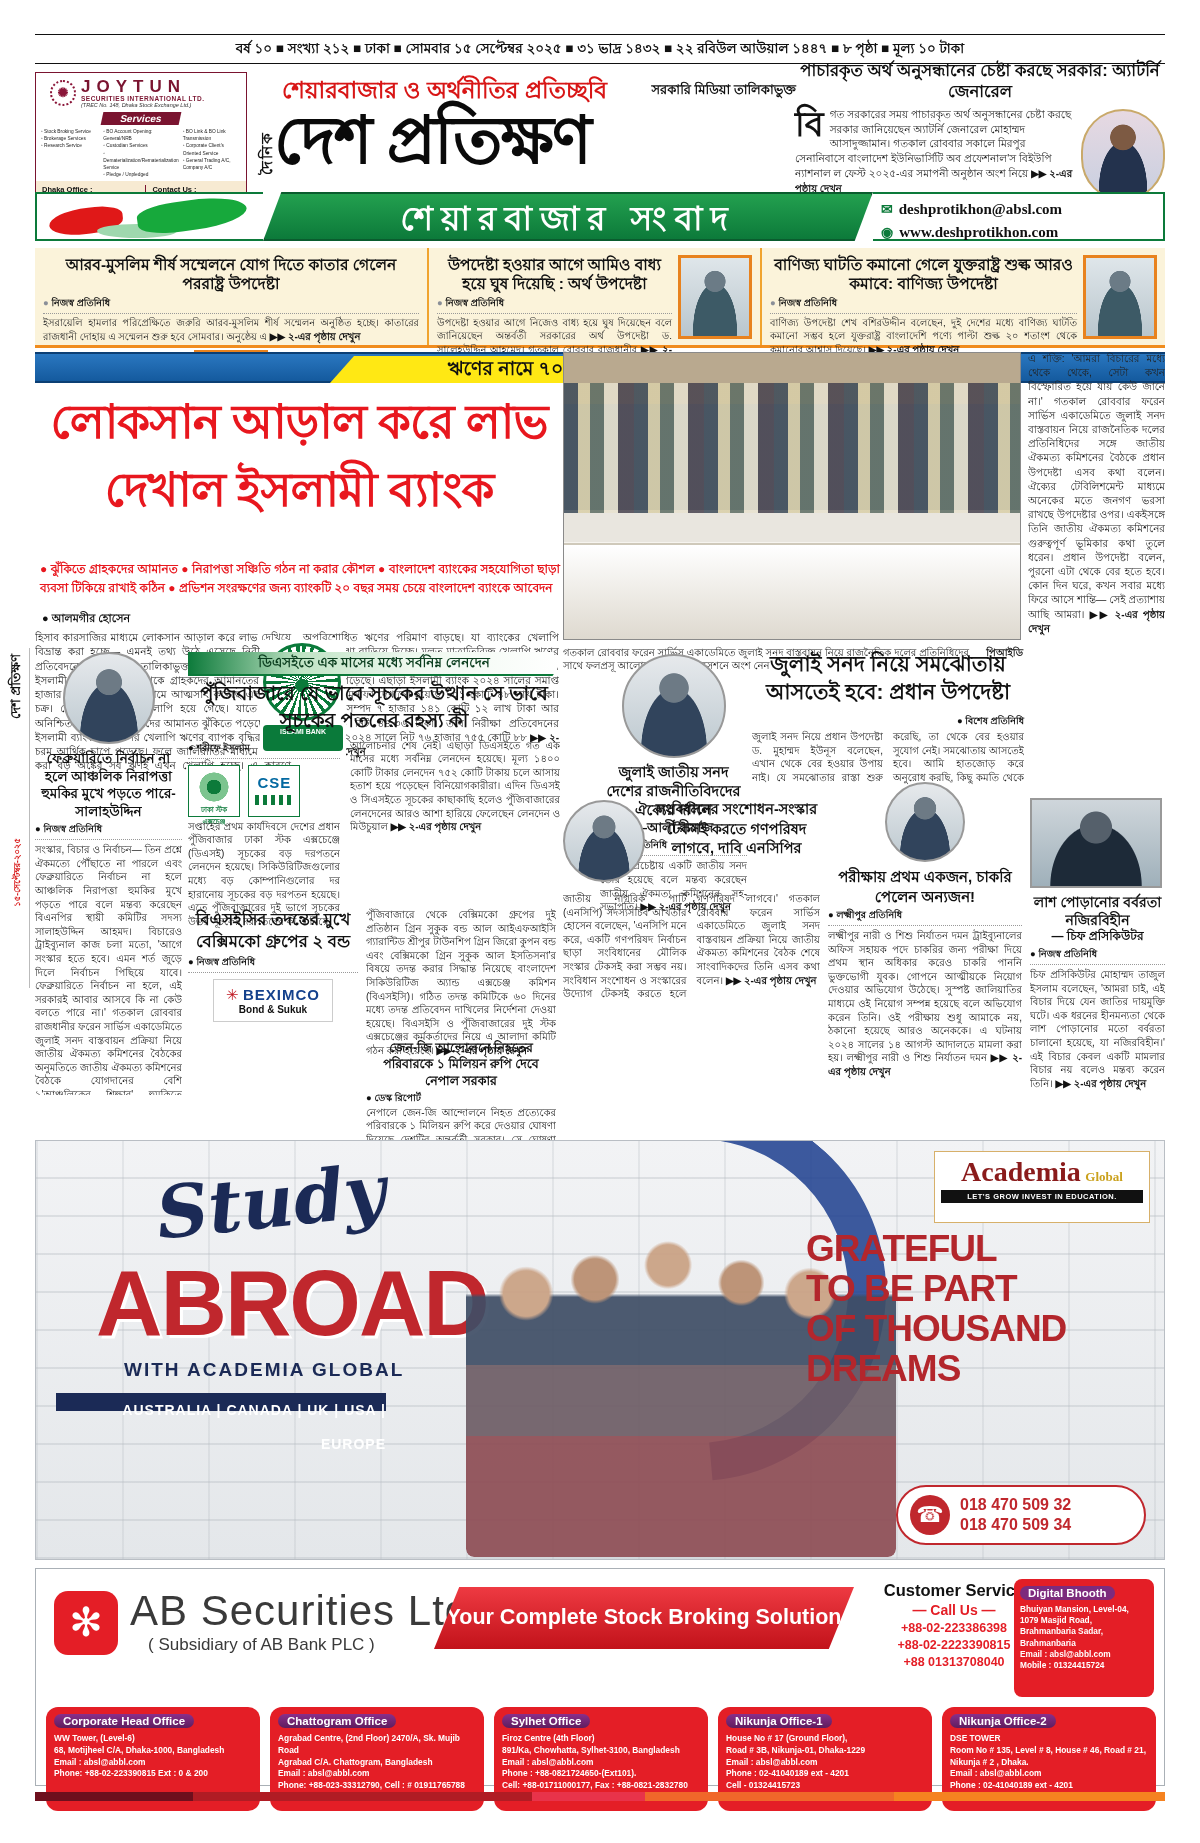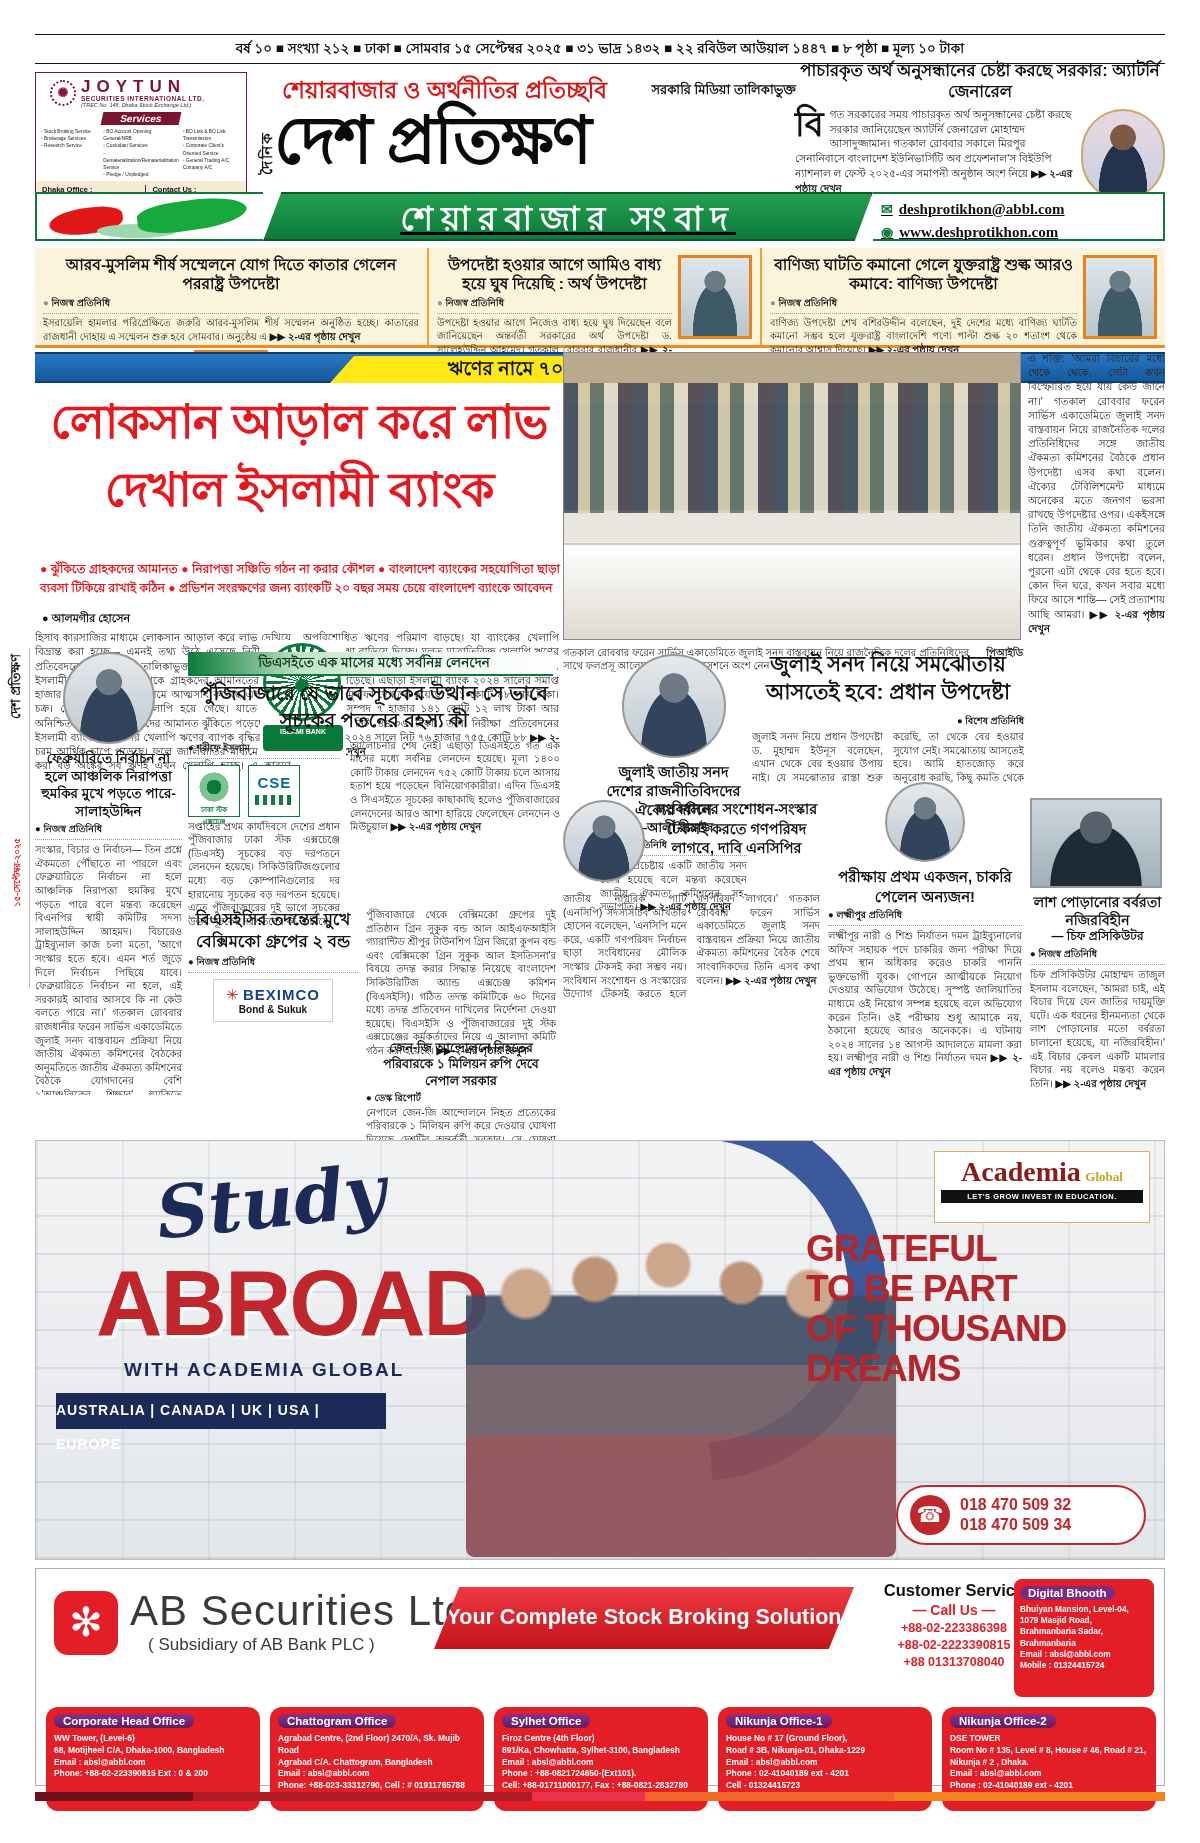--- a/index.html
+++ b/index.html
@@ -39,21 +39,21 @@
   
   .attorney { left:795px; top:60px; width:370px; height:128px; }
   .att-h { font-size:16.5px; font-weight:bold; color:#111; text-align:center; line-height:1.3; }
   .att-body { margin-top:4px; font-size:10.5px; color:#222; line-height:1.4; }
   .att-drop { float:left; font-size:34px; font-weight:bold; color:#111; line-height:0.9; padding:2px 6px 0 0; }
   .att-photo { float:right; width:84px; height:92px; border:2px solid #c9a96a; border-radius:50%/46%; margin:2px 0 2px 6px;
                background: radial-gradient(circle at 50% 30%, #7d5a43 17%, transparent 18%), radial-gradient(ellipse at 50% 88%, #23324d 42%, transparent 43%), linear-gradient(#e7d9e2,#c8cfe0); }
   .more { font-weight:bold; font-size:10px; color:#111; }
 
   
-  .banner { left:35px; top:192px; width:1130px; height:49px; display:flex;text-decoration:underline; }
+  .banner { left:35px; top:192px; width:1130px; height:49px; display:flex; }
   .bn-left { width:228px; background:#fff; border:2px solid #0c7a3a; border-right:none; position:relative; overflow:hidden; }
   .bear { position:absolute; left:12px; top:14px; width:74px; height:26px; background:#e01818; border-radius:60% 40% 50% 50%; transform:rotate(-6deg); }
   .bull { position:absolute; left:100px; top:6px; width:110px; height:30px; background:#17a93c; border-radius:40% 60% 55% 45%; transform:rotate(-8deg); }
   .bull2 { position:absolute; left:60px; top:30px; width:80px; height:14px; background:#9fd8ae; border-radius:50%; }
   .bn-mid { flex:1; background:linear-gradient(180deg,#23a04f,#0c7a3a); border:2px solid #0a5c2e; color:#fff; font-weight:bold; font-size:33px; text-align:center; line-height:49px; letter-spacing:8px; clip-path:polygon(3% 0, 100% 0, 97% 100%, 0 100%); }
   .bn-right { width:292px; background:#fff; border:2px solid #0c7a3a; border-left:none; padding:4px 8px; }
   .bn-line { font-family:"Liberation Serif", serif; font-size:15px; font-weight:bold; color:#111; line-height:22px; }
   .bn-ic { color:#0c7a3a; margin-right:6px; font-size:14px; }
 
   
@@ -137,21 +137,21 @@
   .chief-photo { width:132px; height:90px; border:2px solid #999;
                  background: radial-gradient(circle at 50% 32%, #55606b 18%, transparent 19%), radial-gradient(ellipse at 50% 100%, #1d2a38 50%, transparent 51%), linear-gradient(#cfd6db,#9fb0ba); }
 
   
   .study { left:35px; top:1140px; width:1130px; height:420px; border:1px solid #b9bec4;
            background: linear-gradient(#f2f3f5,#e4e7ea); overflow:hidden; }
   .brick { position:absolute; inset:0; background: repeating-linear-gradient(0deg, rgba(180,186,192,.35) 0 2px, transparent 2px 38px), repeating-linear-gradient(90deg, rgba(180,186,192,.25) 0 2px, transparent 2px 86px); }
   .st-script { position:absolute; left:120px; top:18px; font-family:"DejaVu Serif", serif; font-style:italic; font-weight:bold; font-size:72px; color:#1b2a56; transform:rotate(-6deg); }
   .st-abroad { position:absolute; left:60px; top:110px; font-size:92px; font-weight:bold; color:#c0272d; letter-spacing:-2px; text-shadow:3px 3px 0 #fff; }
   .st-with { position:absolute; left:88px; top:218px; font-size:19px; font-weight:bold; color:#1b2a56; letter-spacing:2px; }
-  .st-countries { position:absolute; left:20px; top:252px; width:330px; height:36px; background:#1b2a56; color:#fff; font-weight:bold; font-size:14px; text-align:left; line-height:34px; letter-spacing:1px; }
+  .st-countries { position:absolute; left:20px; top:252px; width:330px; height:18px; background:#1b2a56; color:#fff; font-weight:bold; font-size:14px; text-align:right; line-height:34px; letter-spacing:1px; }
   .swoosh { position:absolute; left:470px; top:-40px; width:380px; height:380px; border-radius:50%; border:38px solid #1d3f8f; border-left-color:transparent; border-bottom-color:transparent; transform:rotate(40deg); opacity:.85; }
   .students { position:absolute; left:430px; top:60px; width:430px; height:356px;
               background: radial-gradient(circle at 14% 26%, #caa183 5%, transparent 6%), radial-gradient(circle at 30% 22%, #b98d6e 5%, transparent 6%), radial-gradient(circle at 47% 18%, #caa183 5.5%, transparent 6.5%), radial-gradient(circle at 64% 23%, #b98d6e 5%, transparent 6%), radial-gradient(circle at 80% 26%, #caa183 5%, transparent 6%),
                           linear-gradient(180deg, transparent 26%, #3f4e66 27% 46%, #6e5d66 46% 66%, #8e4d55 66% 100%);
               -webkit-mask: linear-gradient(#000 0 0); border-radius:0 0 8px 8px; opacity:.92; }
   .st-grateful { position:absolute; left:770px; top:88px; width:350px; font-size:37px; font-weight:bold; color:#b3262c; line-height:1.08; letter-spacing:-1px; }
   .acad { position:absolute; right:14px; top:10px; width:216px; height:72px; background:#fff; border:1px solid #d7b06a; text-align:center; padding-top:4px; }
   .acad-name { font-size:28px; font-weight:bold; color:#8a1b1b; font-family:"Liberation Serif", serif; }
   .acad-tag { margin:2px 6px 0; background:#111; color:#fff; font-size:7.5px; line-height:13px; font-weight:bold; letter-spacing:.5px; }
   .st-phone { position:absolute; right:18px; bottom:14px; width:250px; height:60px; background:#fff; border:2px solid #c0272d; border-radius:30px; display:flex; align-items:center; gap:10px; padding:0 12px; }
@@ -239,21 +239,21 @@
   </div>
 
   <div class="abs banner">
     <div class="bn-left">
       <div class="bear"></div>
       <div class="bull2"></div>
       <div class="bull"></div>
     </div>
     <div class="bn-mid">শেয়ারবাজার সংবাদ</div>
     <div class="bn-right">
-      <div class="bn-line"><span class="bn-ic">✉</span><span>deshprotikhon@abbl.com</span></div>
+      <div class="bn-line"><span class="bn-ic">✉</span><span>deshprotikhon@absl.com</span></div>
       <div class="bn-line"><span class="bn-ic">◉</span><span>www.deshprotikhon.com</span></div>
     </div>
   </div>
 
   <div class="abs strip">
     <div class="cell c0">
       <div class="txt">
         <h3>আরব-মুসলিম শীর্ষ সম্মেলনে যোগ দিতে কাতার গেলেন পররাষ্ট্র উপদেষ্টা</h3>
         <div class="byline"><span class="dot">●</span> <span>নিজস্ব প্রতিনিধি</span></div>
         <div class="dotted"></div>

